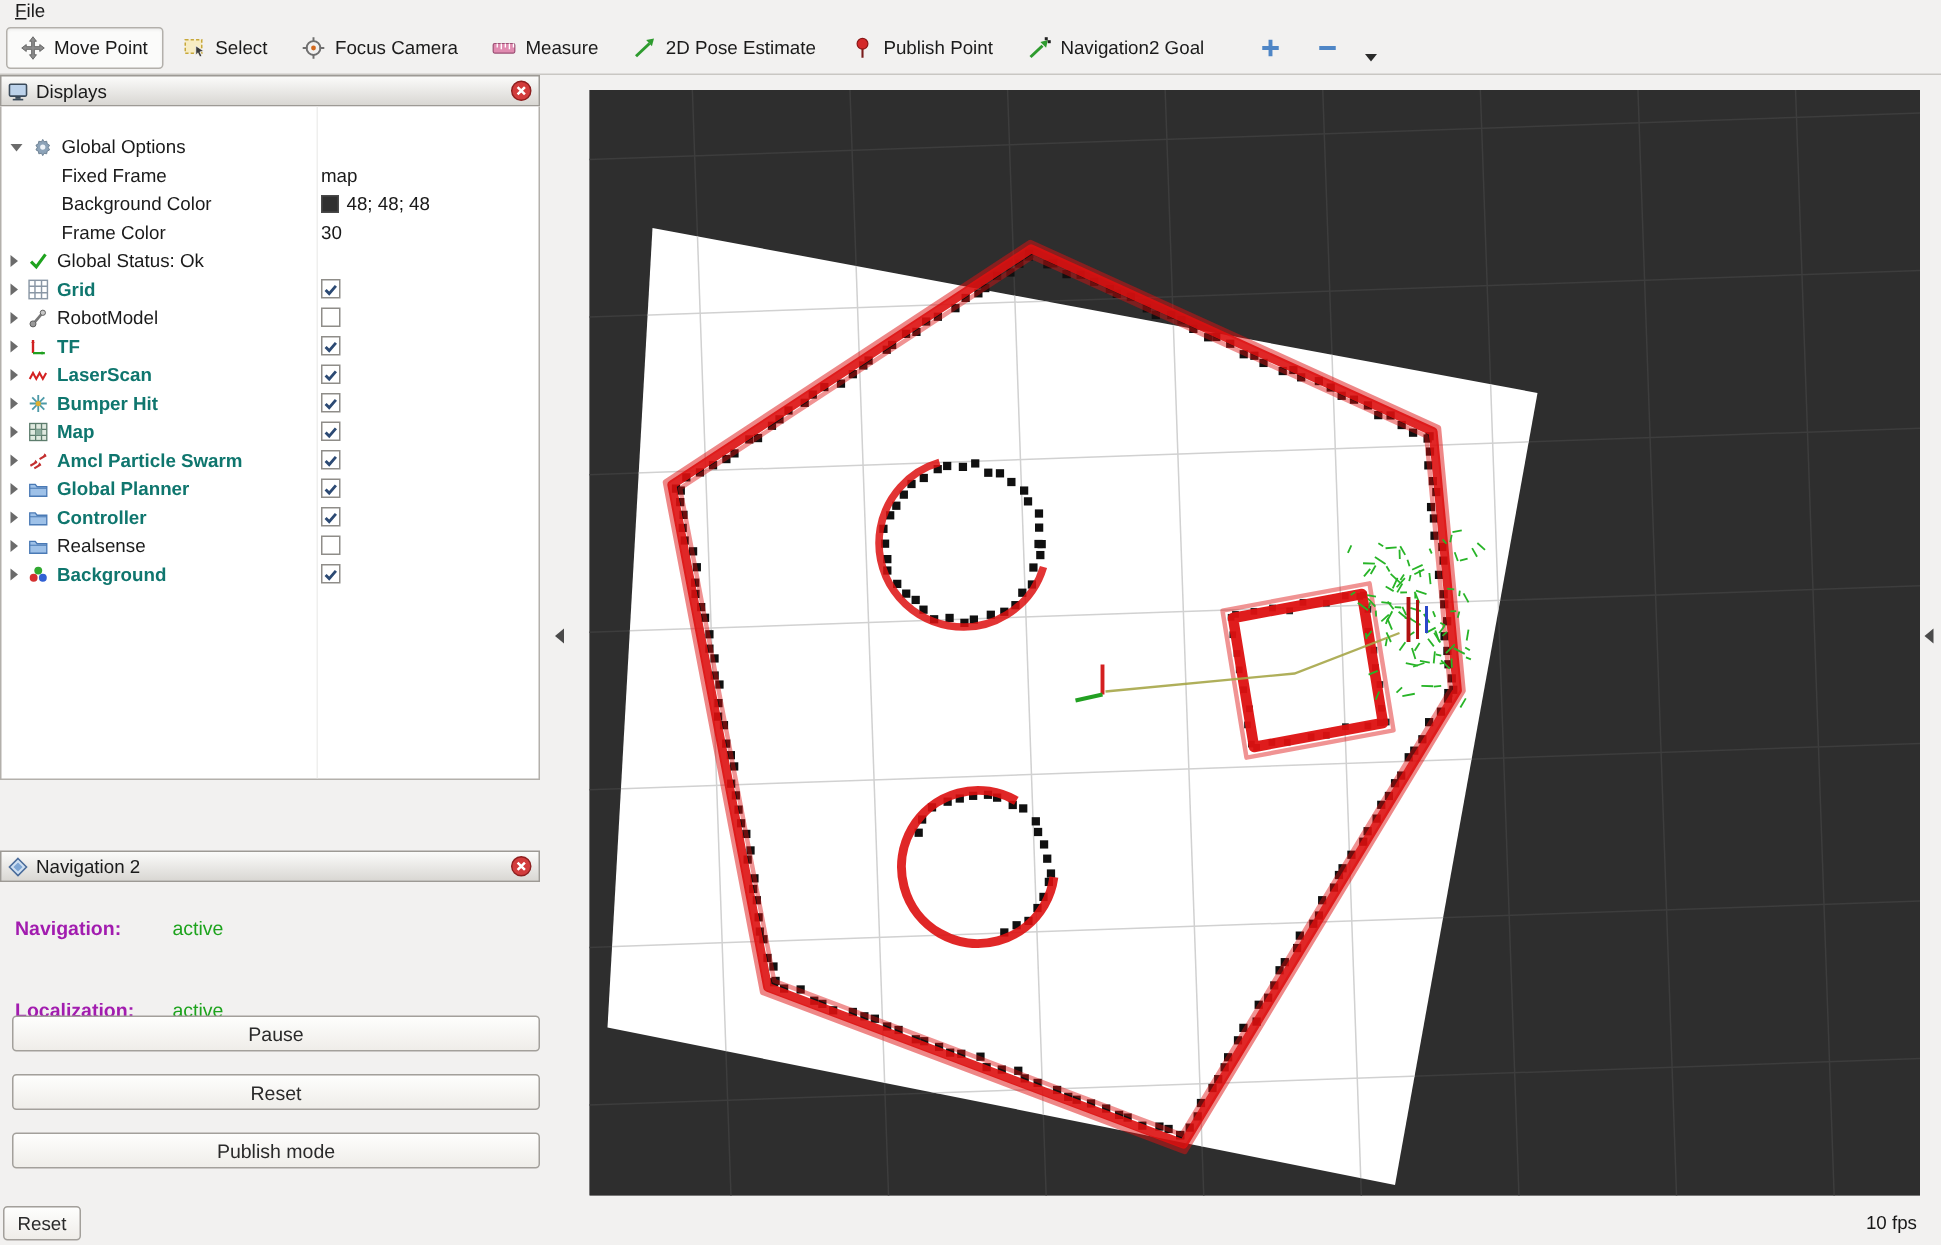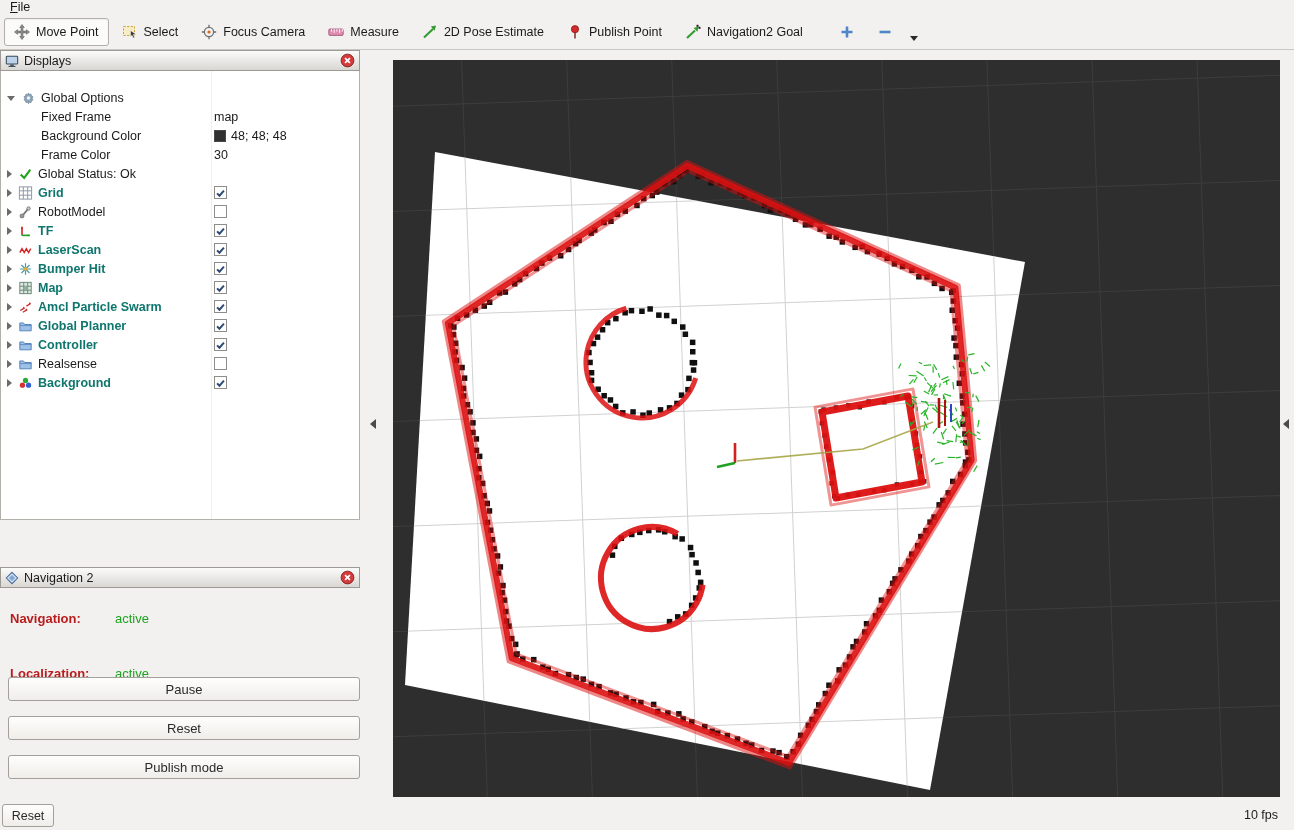--- a/index.html
+++ b/index.html
@@ -43,21 +43,21 @@
 .checkbox svg{width:12px;height:12px;}
 .swatch{width:12px;height:12px;border:1px solid #4a4a4a;display:inline-block;}
 
 .display-buttons{position:absolute;top:483px;left:0;width:360px;height:23px;display:flex;gap:7px;padding:0 4px;}
 .btn{background:linear-gradient(#fefefd,#efede9);border:1px solid #a3a09b;border-radius:3px;font-size:12.5px;color:#2a2a2a;display:flex;align-items:center;justify-content:center;font-family:inherit;cursor:default;}
 .btn.disabled{color:#b4b1ac;border-color:#c9c6c1;background:#f3f2ef;}
 .display-buttons .btn{flex:1;height:23px;}
 
 .nav2{position:absolute;top:517px;left:0;width:360px;height:233px;}
 .nav-status{position:absolute;left:10px;right:0;height:16px;font-size:13px;}
-.nav-status .lab{font-weight:bold;color:#b91c1c;}
+.nav-status .lab{font-weight:bold;color:#a21caf;}
 .nav-status .val{position:absolute;left:105px;}
 .nav-btn{position:absolute;left:8px;right:0;height:24px;font-size:13px;}
 
 
 .viewport{position:absolute;left:393px;top:60px;width:887px;height:737px;background:#2e2e2e;}
 .viewport svg{display:block;}
 
 .splitter-arrow{position:absolute;width:0;height:0;border-top:5px solid transparent;border-bottom:5px solid transparent;border-right:6px solid #4a4a4a;}
 .splitter-arrow.left{left:370px;top:419px;}
 .splitter-arrow.right{left:1283px;top:419px;}

